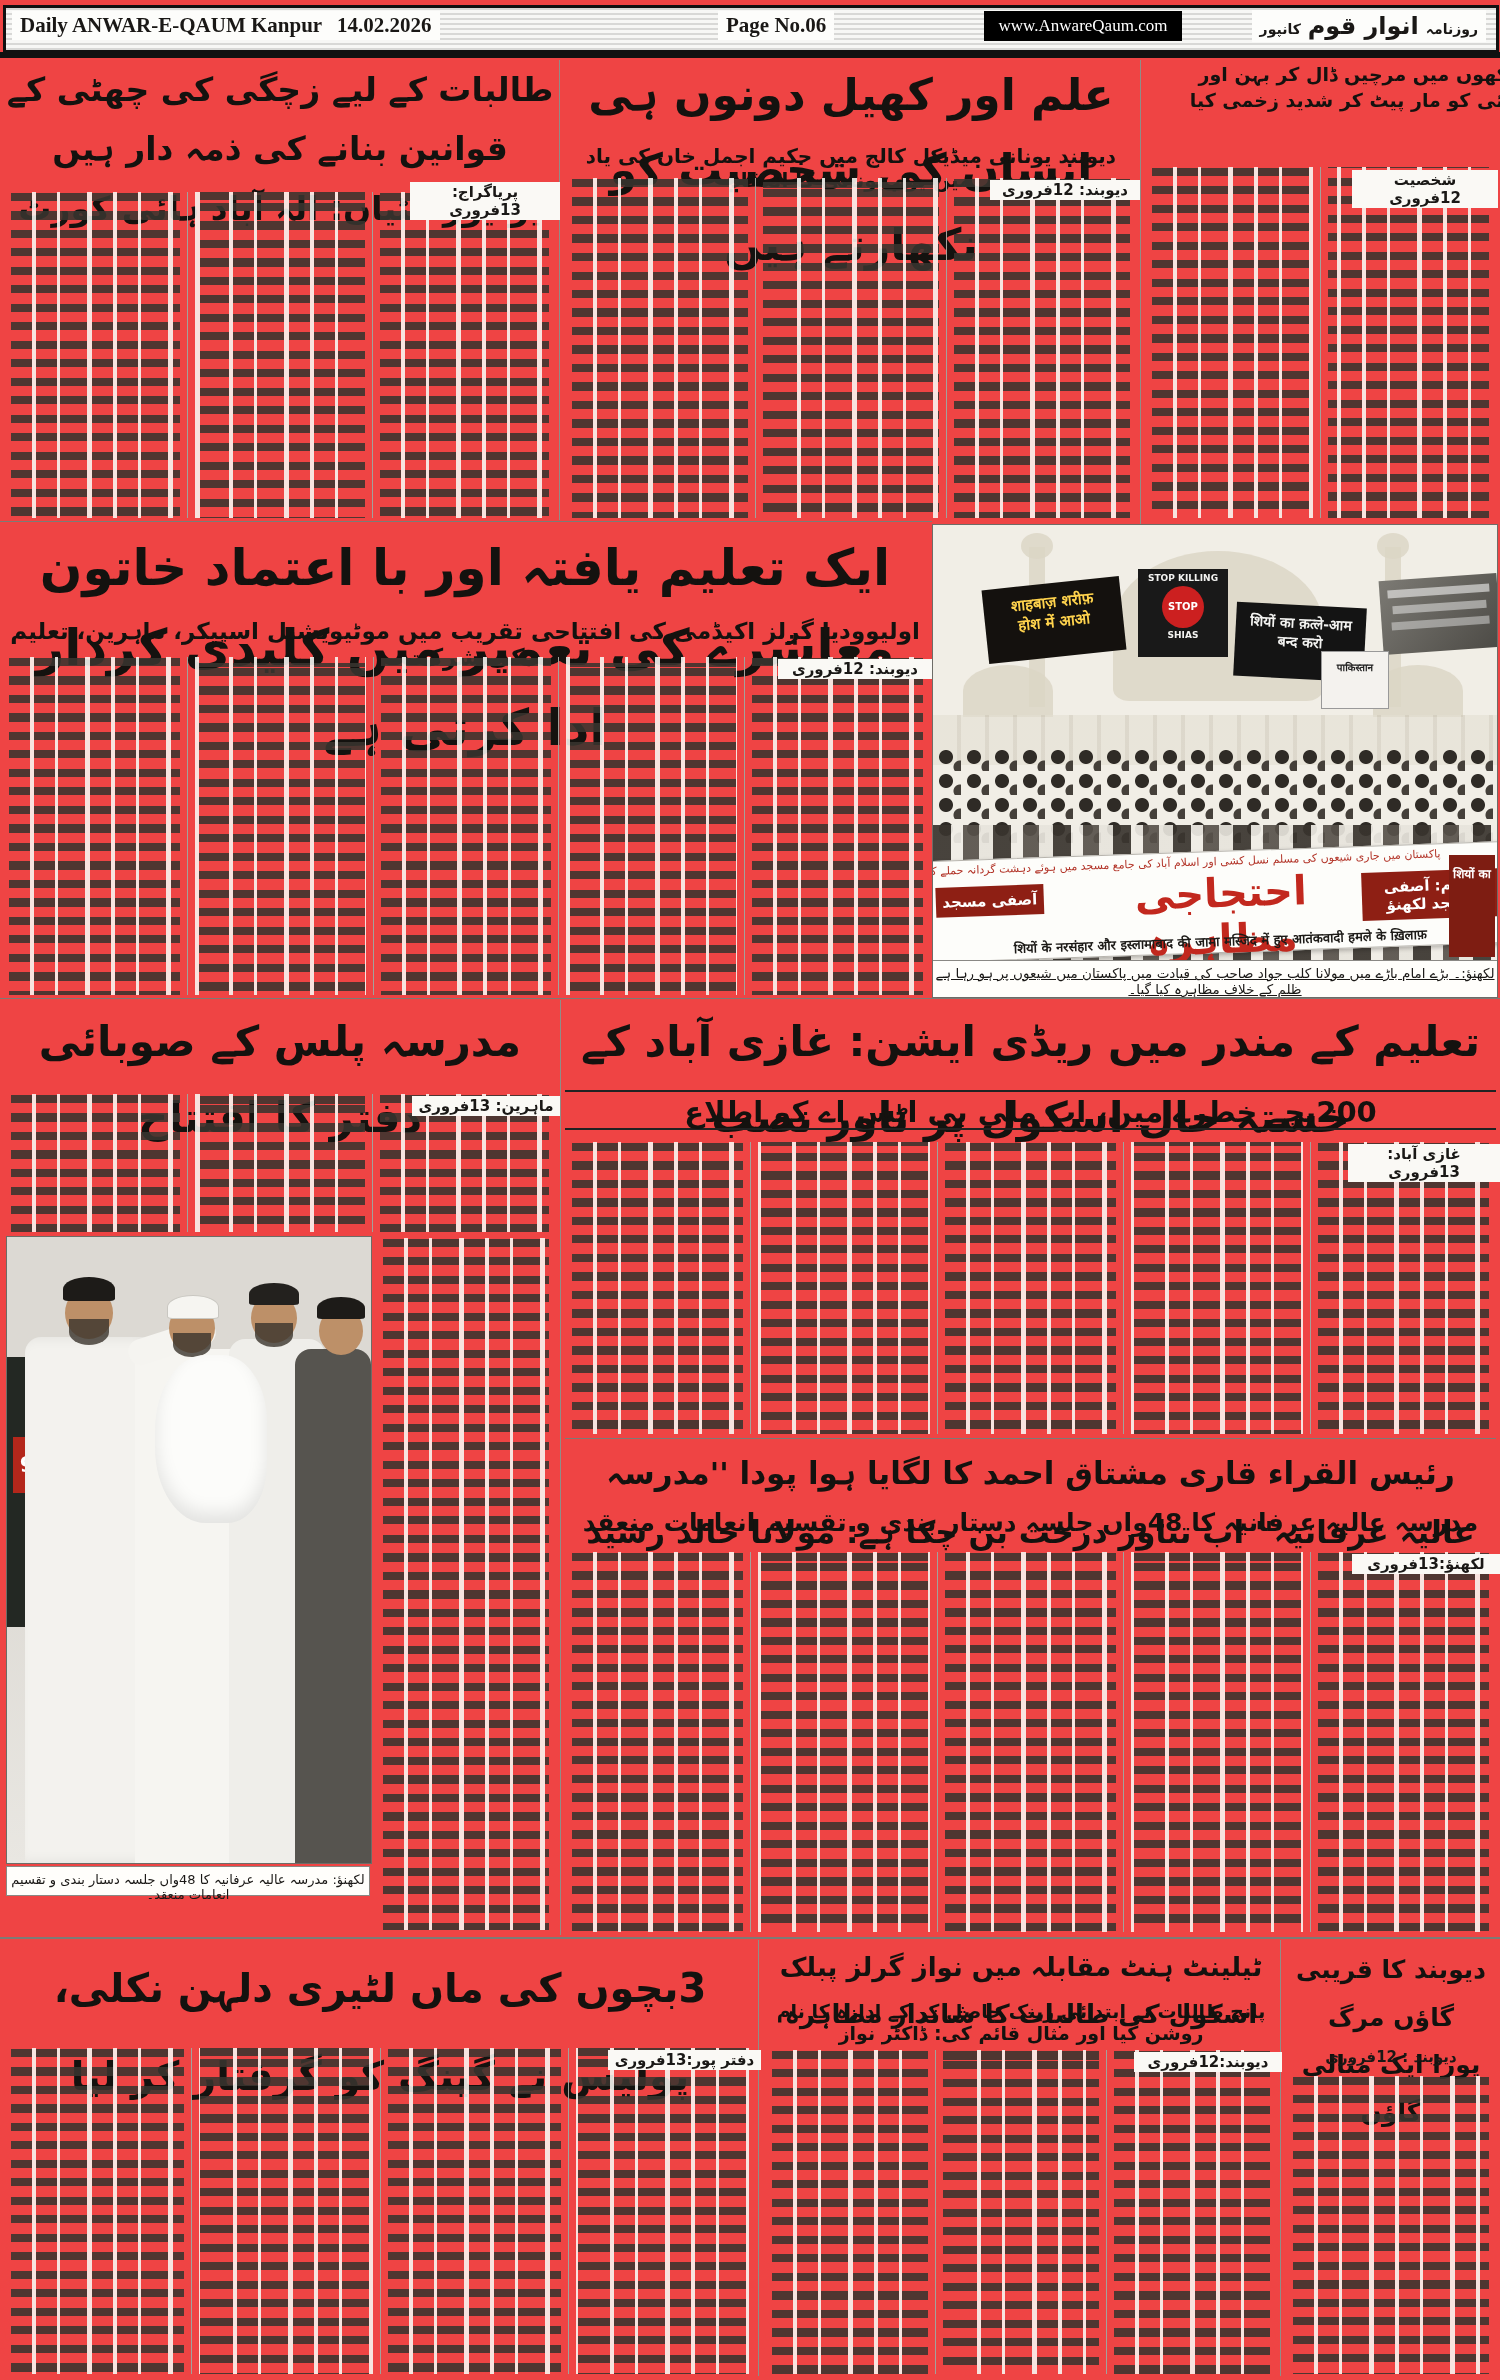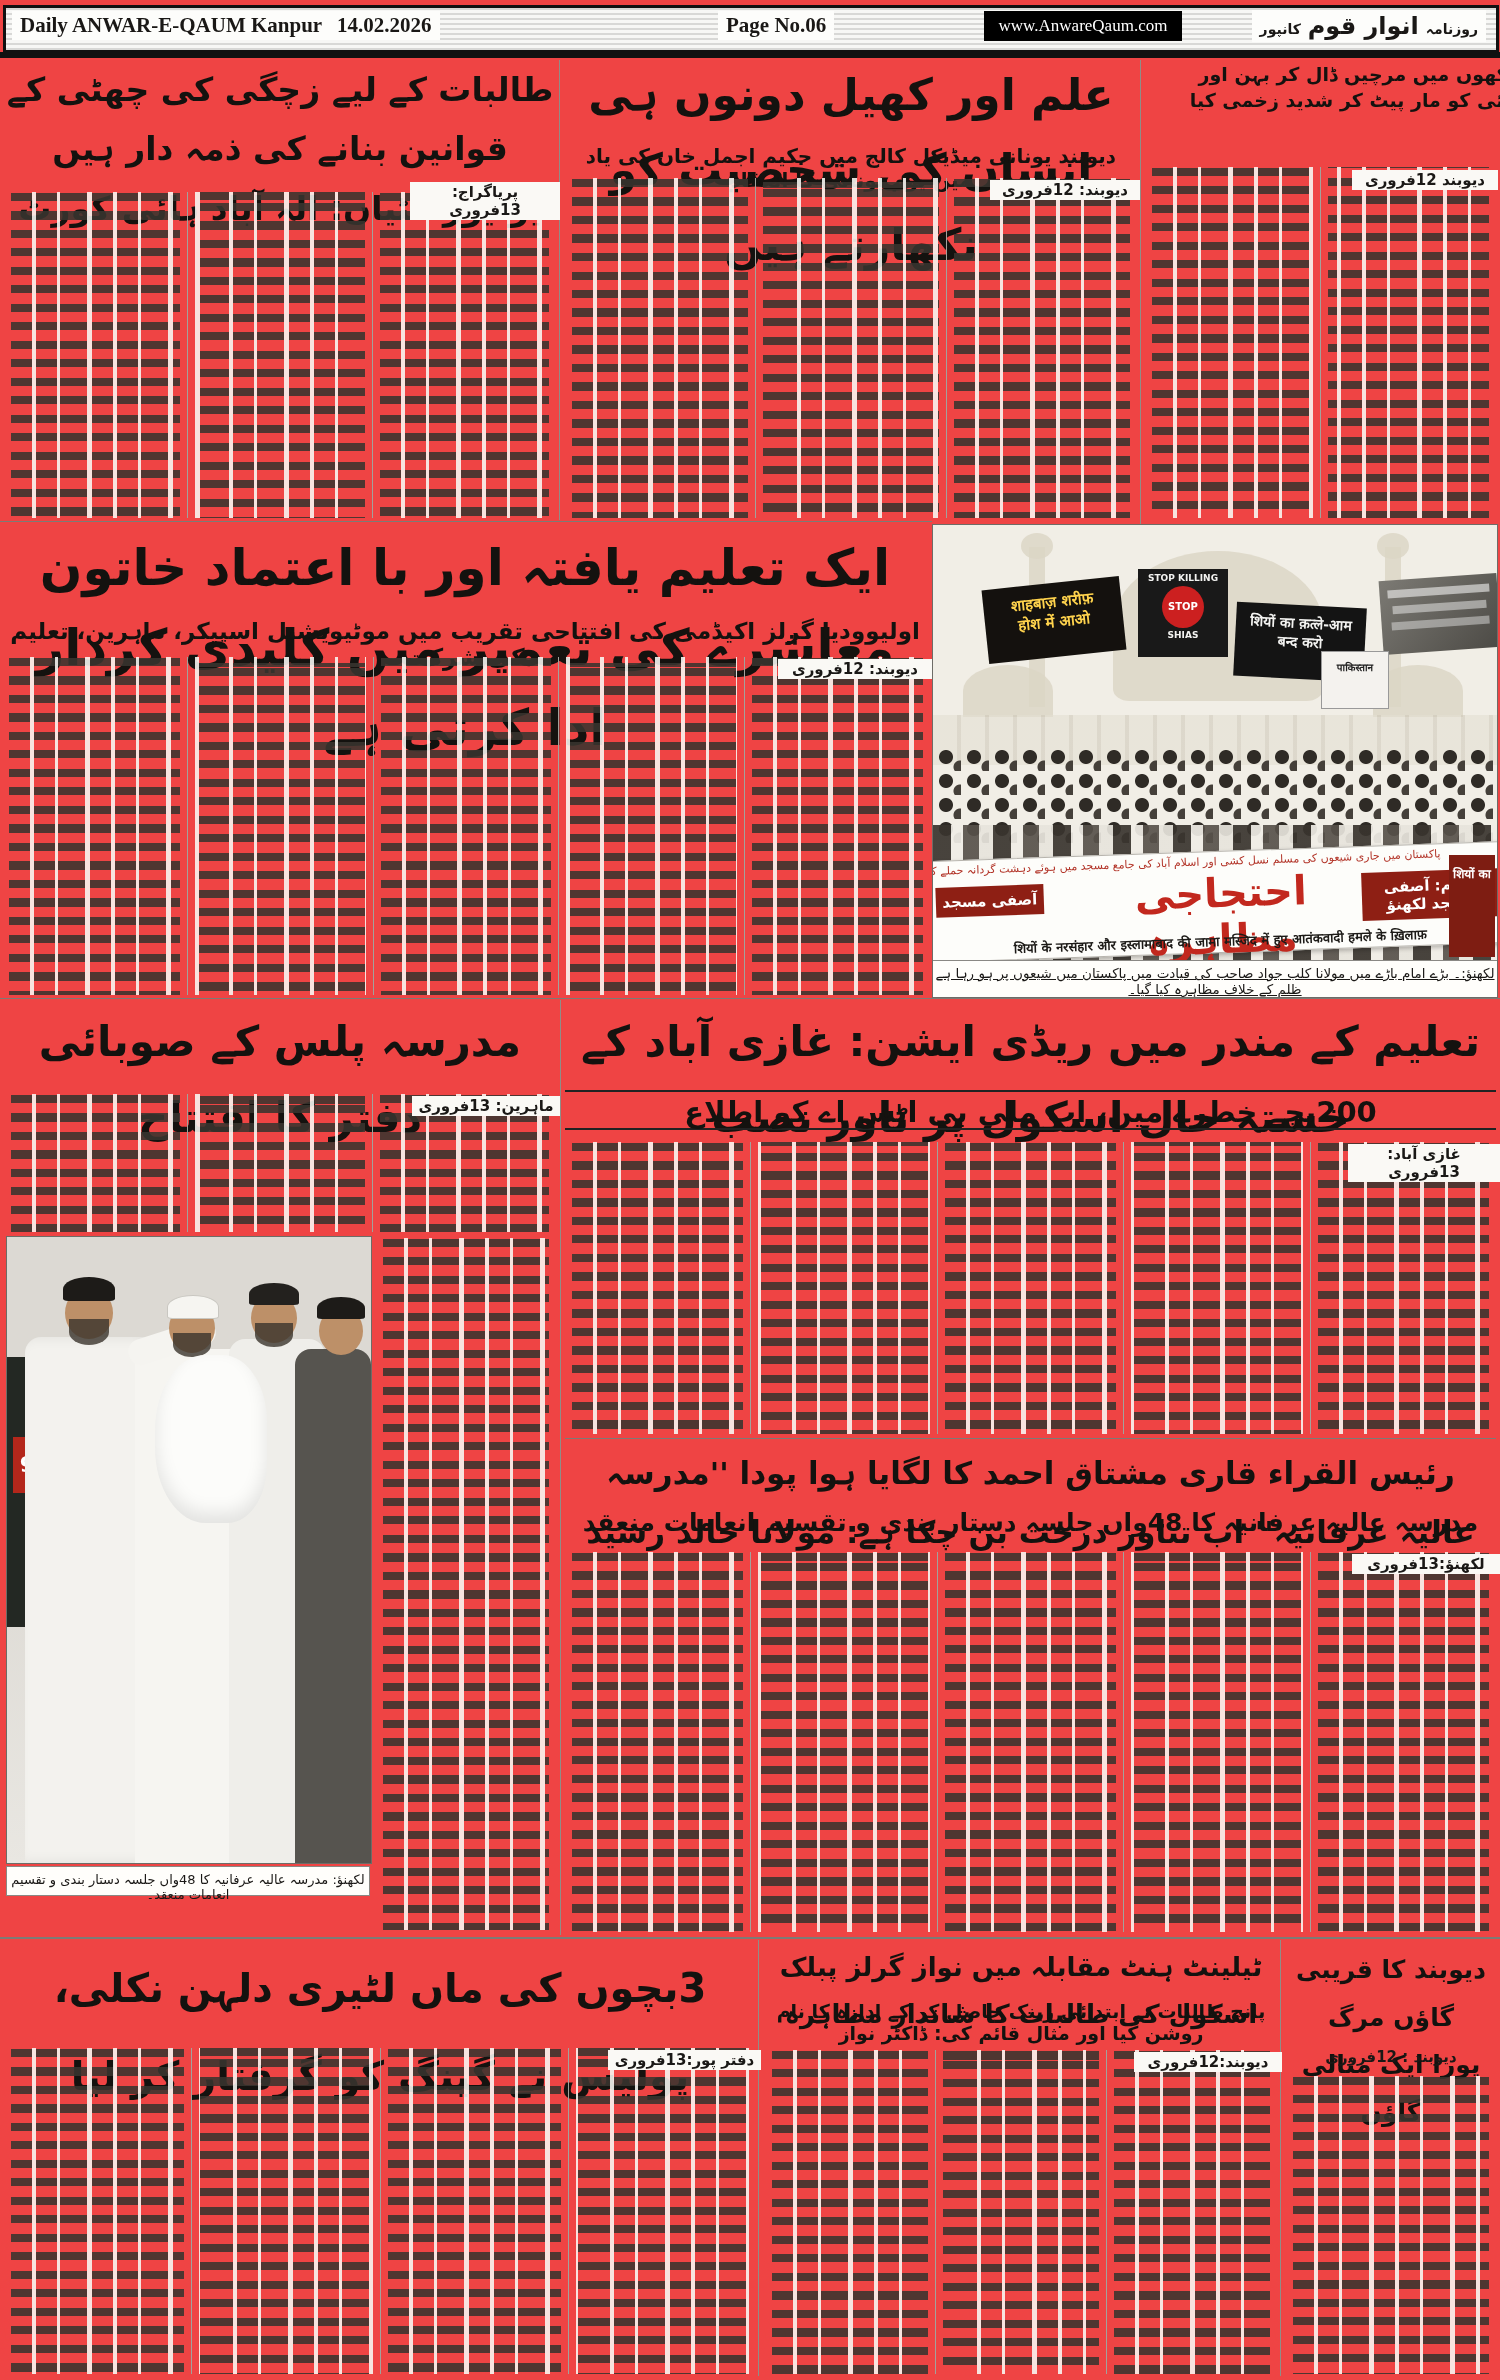--- a/index.html
+++ b/index.html
@@ -75,21 +75,21 @@
   <div class="vrule" style="left:1140px;top:60px;height:938px;"></div>
   <div class="vrule" style="left:560px;top:1000px;height:935px;"></div>
   <div class="vrule" style="left:758px;top:1940px;height:436px;"></div>
   <div class="vrule" style="left:1280px;top:1940px;height:436px;"></div>
   <div class="hrule" style="left:0;top:521px;width:932px;"></div>
   <div class="hrule" style="left:0;top:998px;width:1500px;"></div>
   <div class="hrule" style="left:565px;top:1438px;width:931px;"></div>
   <div class="hrule" style="left:0;top:1937px;width:1500px;height:2px;"></div>
 
   <div class="abs urdu hl" style="left:1145px;top:62px;width:350px;height:100px;font-size:19px;margin-left:40px;">آنکھوں میں مرچیں ڈال کر بہن اور بھائی کو مار پیٹ کر شدید زخمی کیا</div>
-  <div class="dateline" style="left:1352px;top:170px;width:138px;">دیوبند 12فروری</div>
+  <div class="dateline" style="left:1352px;top:170px;width:138px;">شخصیت 12فروری</div>
   <div class="cols" style="left:1145px;top:167px;width:351px;height:351px;">
     <div class="col">
         <div class="simtext"></div>
       </div>
     <div class="col">
         <div class="simtext"></div>
       </div>
   </div>
 
   <div class="abs urdu hl" style="left:565px;top:58px;width:572px;height:82px;font-size:44px;line-height:1.7;">علم اور کھیل دونوں ہی انسان کی شخصیت کو نکھارتے ہیں</div>

